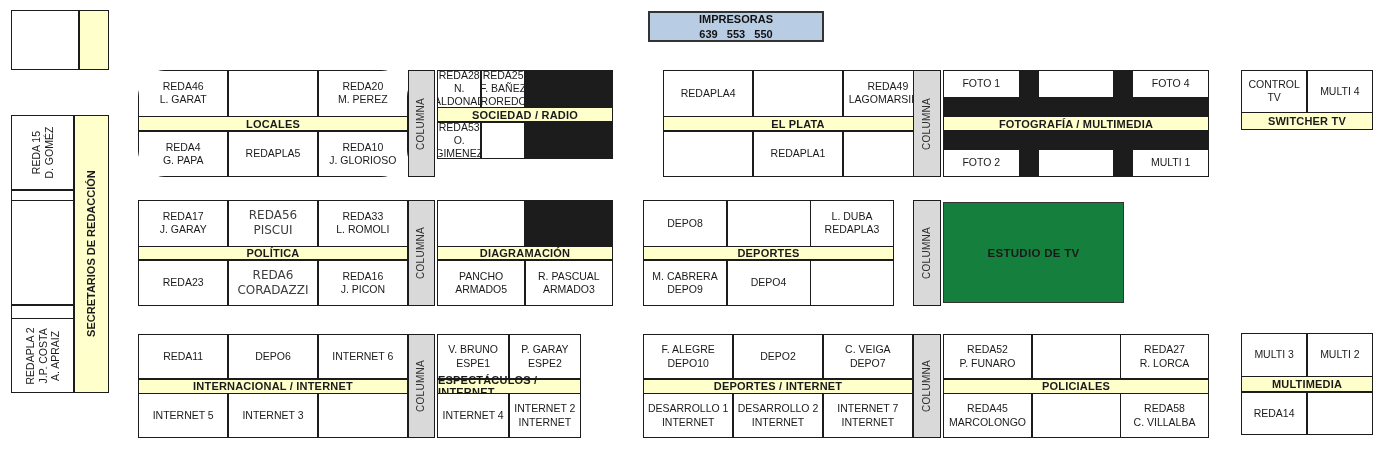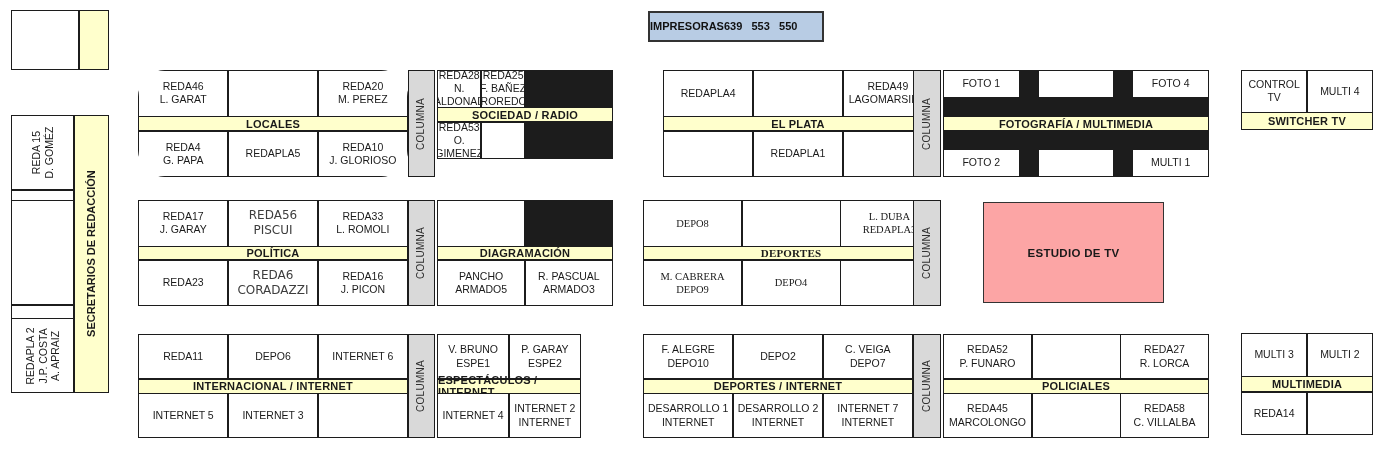--- a/index.html
+++ b/index.html
@@ -24,27 +24,27 @@
     justify-content:center;font-weight:bold;font-size:11px;letter-spacing:.2px;
   }
   .strip{
     background:#D9D9D9;display:flex;align-items:center;justify-content:center;
     border:1.5px solid #1c1c1c;
   }
   .vtext{transform:rotate(-90deg);white-space:pre;text-align:center;line-height:1.2;}
   .strip .vtext{font-size:10px;color:#303030;letter-spacing:.3px;}
   .yellowcell{background:#FFFFCC;}
   #printer-box{
-    background:#B8CCE4;border:2px solid #333333;display:flex;flex-direction:row;
-    align-items:center;justify-content:flex-start;font-weight:bold;font-size:11px;
+    background:#B8CCE4;border:2px solid #333333;display:flex;flex-direction:column;
+    align-items:center;justify-content:center;font-weight:bold;font-size:11px;
     line-height:1.3;color:#111;white-space:pre;
   }
   #estudio-tv{
-    background:#fca5a5;border:1.5px solid #333333;display:flex;align-items:center;
-    justify-content:center;font-weight:bold;font-size:11.5px;letter-spacing:.3px;margin-left:40px;
+    background:#15803d;border:1.5px solid #333333;display:flex;align-items:center;
+    justify-content:center;font-weight:bold;font-size:11.5px;letter-spacing:.3px;
   }
   #sidebar .vtext{font-size:10.5px;}
   #sidebar .label-strip{font-weight:bold;font-size:11px;}
 </style>
 </head>
 <body>
 
 <div id="stage">
 
   <div class="abs gridbox" style="left:11px;top:10px;width:98px;height:60px;grid-template-columns:66px 1fr;">
@@ -142,21 +142,21 @@
 J. PICON</div>
     </div>
     <div class="abs gridbox" style="left: 437px; top: 200px; width: 176px; height: 106px; grid-template-columns: repeat(2, 1fr); grid-template-rows: 1fr 12px 1fr;">
       <div class="cell"></div>
       <div class="band">DIAGRAMACIÓN</div>
       <div class="cell">PANCHO
 ARMADO5</div>
       <div class="cell">R. PASCUAL
 ARMADO3</div>
     </div>
-    <div class="abs gridbox" style="left: 643px; top: 200px; width: 296px; height: 106px; grid-template-columns: repeat(3, 1fr); grid-template-rows: 1fr 12px 1fr; font-family: Liberation Serif, serif;">
+    <div class="abs gridbox" style="left: 643px; top: 200px; width: 251px; height: 106px; grid-template-columns: repeat(3, 1fr); grid-template-rows: 1fr 12px 1fr;">
       <div class="cell">DEPO8</div>
       <div class="cell"></div>
       <div class="cell">L. DUBA
 REDAPLA3</div>
       <div class="band">DEPORTES</div>
       <div class="cell">M. CABRERA
 DEPO9</div>
       <div class="cell">DEPO4</div>
       <div class="cell"></div>
     </div>

